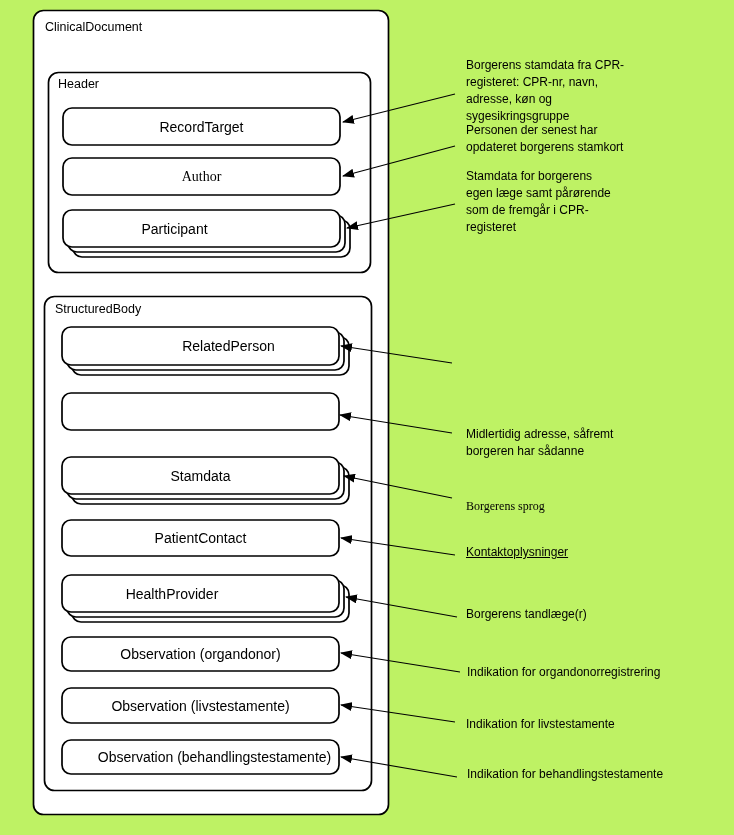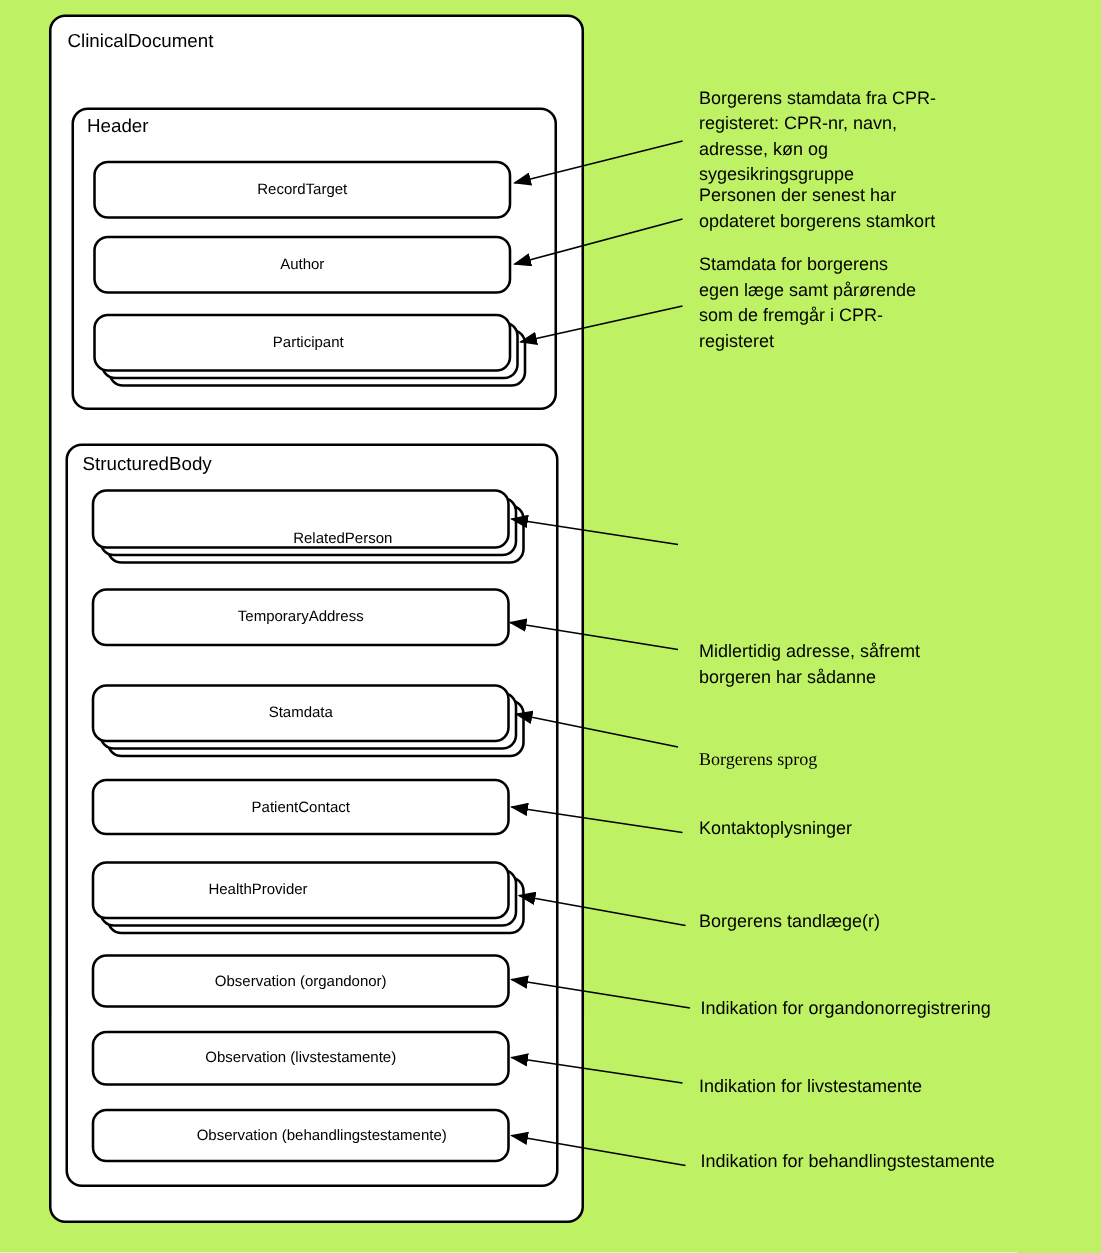--- a/index.html
+++ b/index.html
@@ -19,21 +19,21 @@
     position: absolute;
     font-size: 12.5px;
     white-space: nowrap;
   }
   .node-label {
     position: absolute;
     display: flex;
     align-items: center;
     justify-content: center;
     text-align: right;
-    font-size: 10px;
+    font-size: 14px;
     white-space: nowrap;
   }
   .annotation {
     position: absolute;
     width: 255px;
     font-size: 12px;
     line-height: 17px;
     white-space: pre-line;
   }
 </style>
@@ -107,44 +107,43 @@
     <line class="arrow" x1="460" y1="672" x2="341" y2="653" marker-end="url(#ah)"></line>
     <line class="arrow" x1="455" y1="722" x2="341" y2="705" marker-end="url(#ah)"></line>
     <line class="arrow" x1="457" y1="777" x2="341" y2="757" marker-end="url(#ah)"></line>
   </svg>
 
   <div class="container-label" style="left:45px; top:20px;">ClinicalDocument</div>
   <div class="container-label" style="left:58px; top:77px;">Header</div>
   <div class="container-label" style="left:55px; top:302px;">StructuredBody</div>
 
   <div class="node-label" style="left:63px; top:108px; width:277px; height:37px;">RecordTarget</div>
-  <div class="node-label" style="left:63px; top:158px; width:277px; height:37px;">Author</div>
-  <div class="node-label" style="left:63px; top:210px; width:223px; height:37px;padding-left:31px;">Participant</div>
+  <div class="node-label" style="left:63px; top:158px; width:277px; height:37px;font-family:Liberation Serif, serif;">Author</div>
+  <div class="node-label" style="left:63px; top:210px; width:223px; height:37px;">Participant</div>
 
-  <div class="node-label" style="left:62px; top:340px; width:333px; height:38px;">RelatedPerson</div>
-  <div class="node-label" style="left:62px; top:393px; width:277px; height:37px;">TemporaryAddress</div>
+  <div class="node-label" style="left:62px; top:327px; width:333px; height:38px;">RelatedPerson</div>
   <div class="node-label" style="left:62px; top:457px; width:277px; height:37px;">Stamdata</div>
   <div class="node-label" style="left:62px; top:520px; width:277px; height:36px;">PatientContact</div>
   <div class="node-label" style="left:62px; top:575px; width:220px; height:37px;">HealthProvider</div>
   <div class="node-label" style="left:62px; top:637px; width:277px; height:34px;">Observation (organdonor)</div>
   <div class="node-label" style="left:62px; top:688px; width:277px; height:35px;">Observation (livstestamente)</div>
   <div class="node-label" style="left:62px; top:740px; width:305px; height:34px;">Observation (behandlingstestamente)</div>
 
   <div class="annotation" style="left:466px; top:57px;">Borgerens stamdata fra CPR-
 registeret: CPR-nr, navn,
 adresse, køn og
 sygesikringsgruppe</div>
   <div class="annotation" style="left:466px; top:122px;">Personen der senest har
 opdateret borgerens stamkort</div>
   <div class="annotation" style="left:466px; top:168px;">Stamdata for borgerens
 egen læge samt pårørende
 som de fremgår i CPR-
 registeret</div>
   <div class="annotation" style="left:466px; top:426px;">Midlertidig adresse, såfremt
 borgeren har sådanne</div>
   <div class="annotation" style="left:466px; top:498px;font-family:Liberation Serif, serif;">Borgerens sprog</div>
-  <div class="annotation" style="left:466px; top:544px;">Kontaktoplysninger</div>
+  <div class="annotation" style="left:466px; top:544px;text-decoration:underline;">Kontaktoplysninger</div>
   <div class="annotation" style="left:466px; top:606px;">Borgerens tandlæge(r)</div>
   <div class="annotation" style="left:467px; top:664px;">Indikation for organdonorregistrering</div>
   <div class="annotation" style="left:466px; top:716px;">Indikation for livstestamente</div>
   <div class="annotation" style="left:467px; top:766px;">Indikation for behandlingstestamente</div>
 
 </div>
 
 </body></html>

